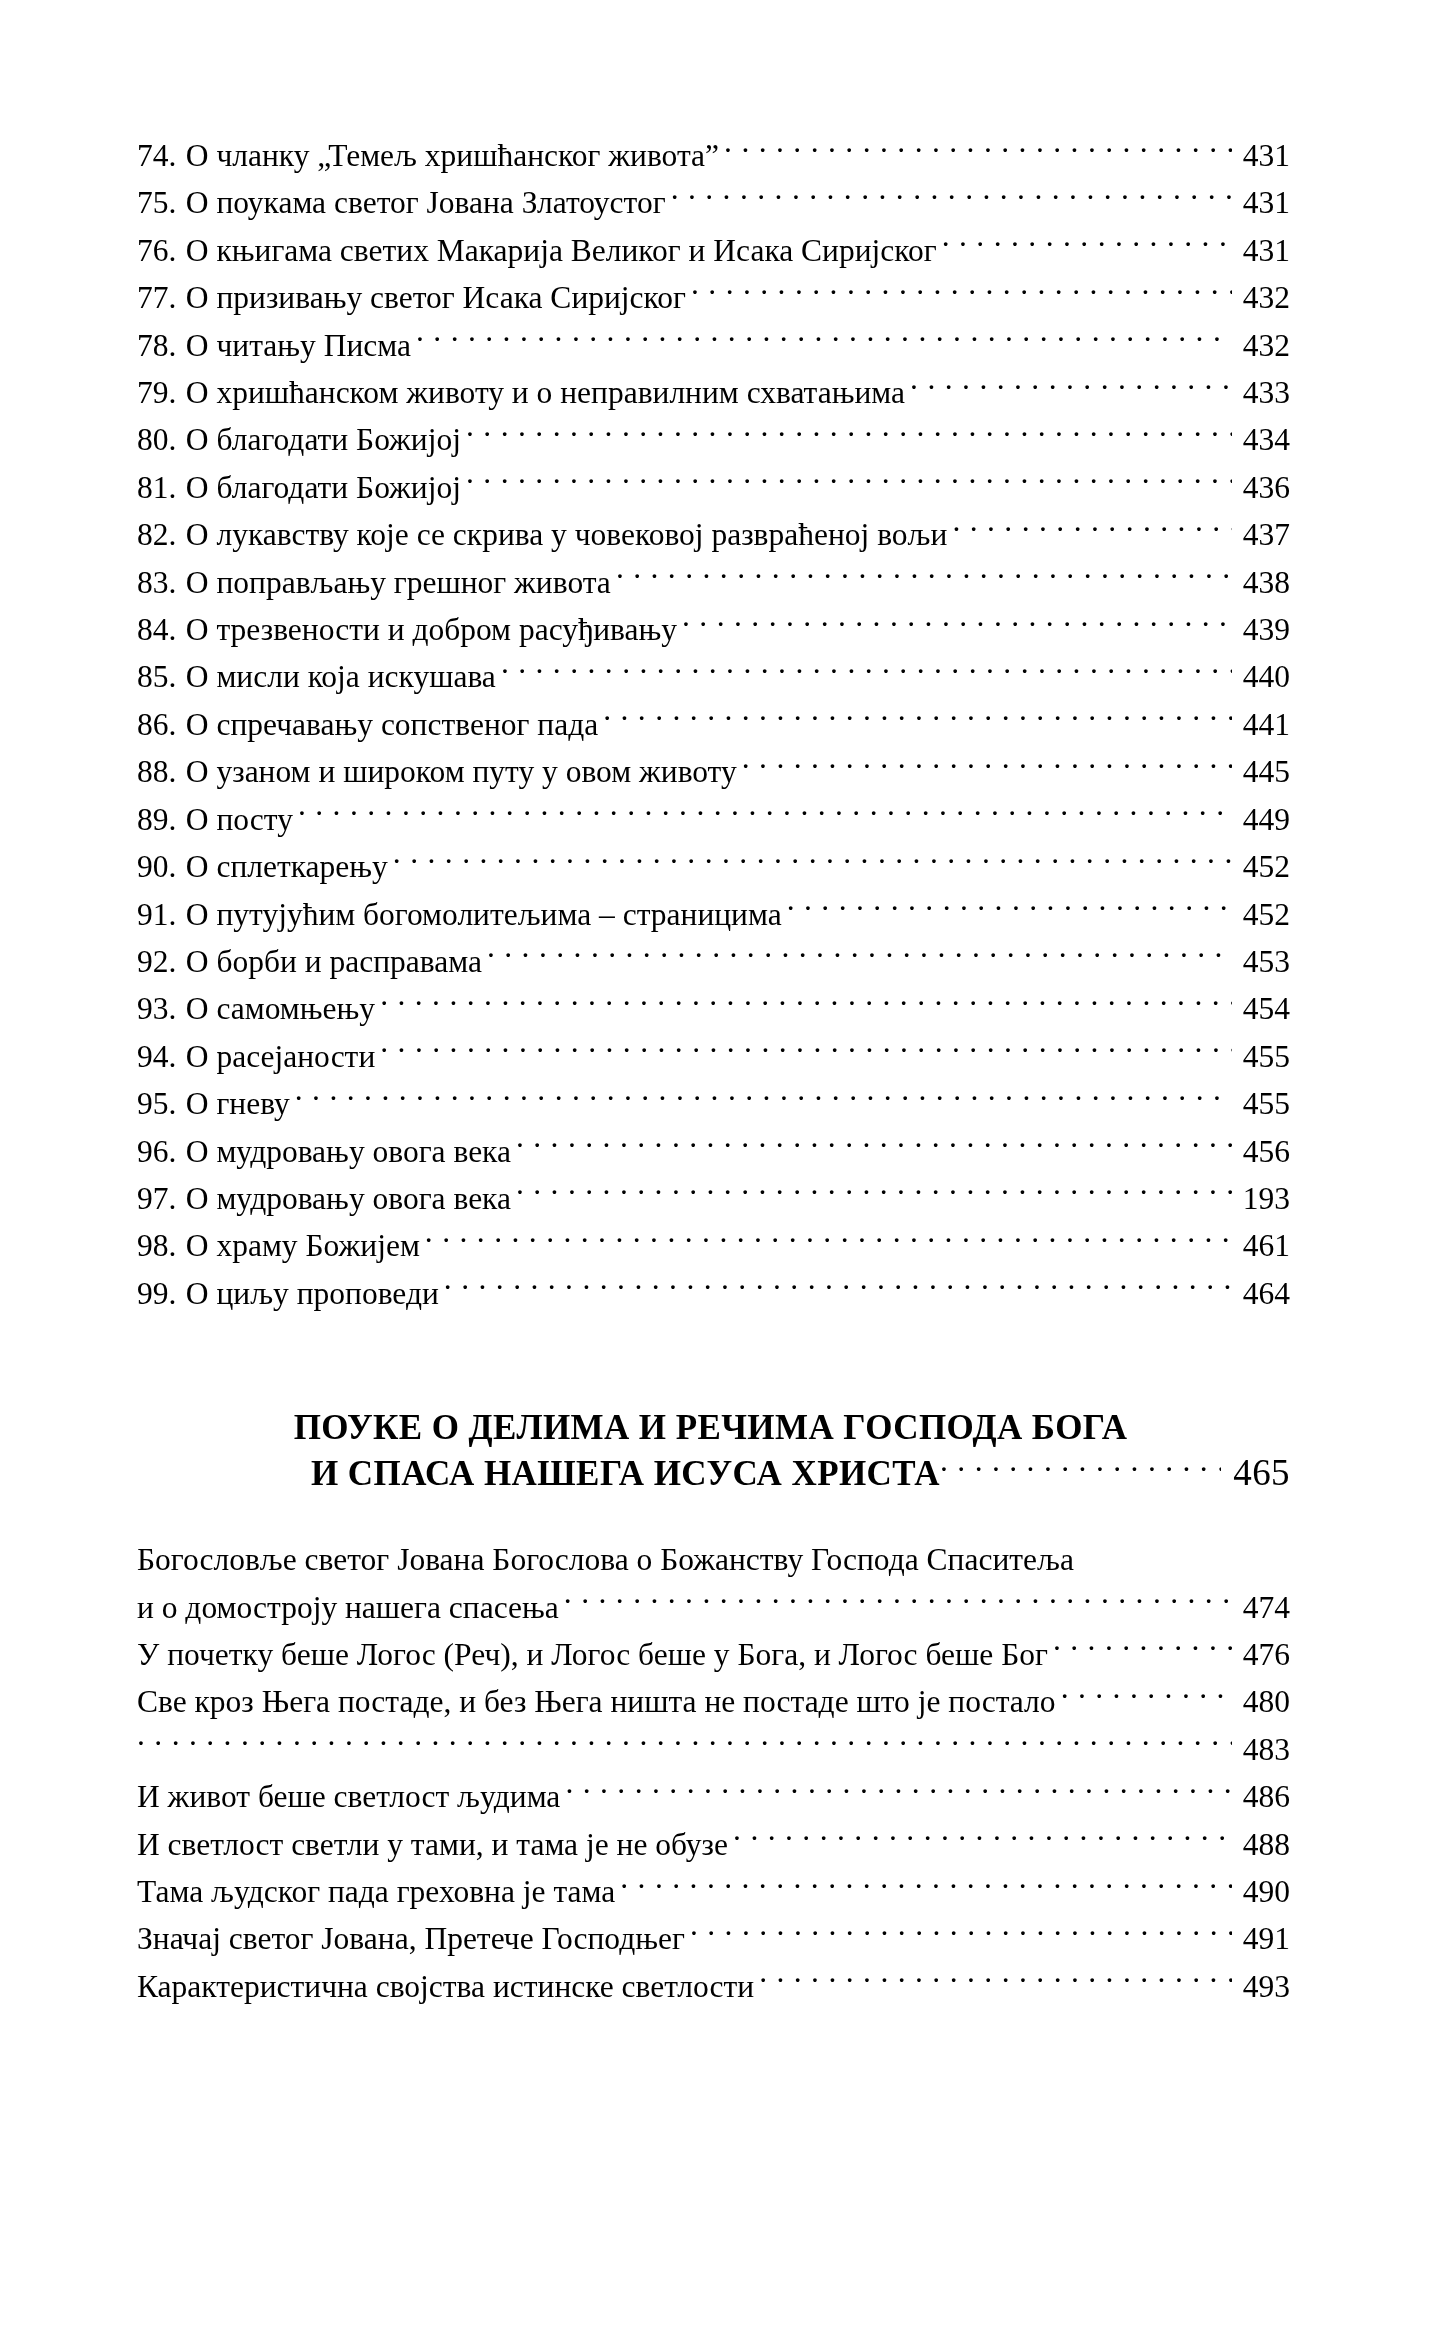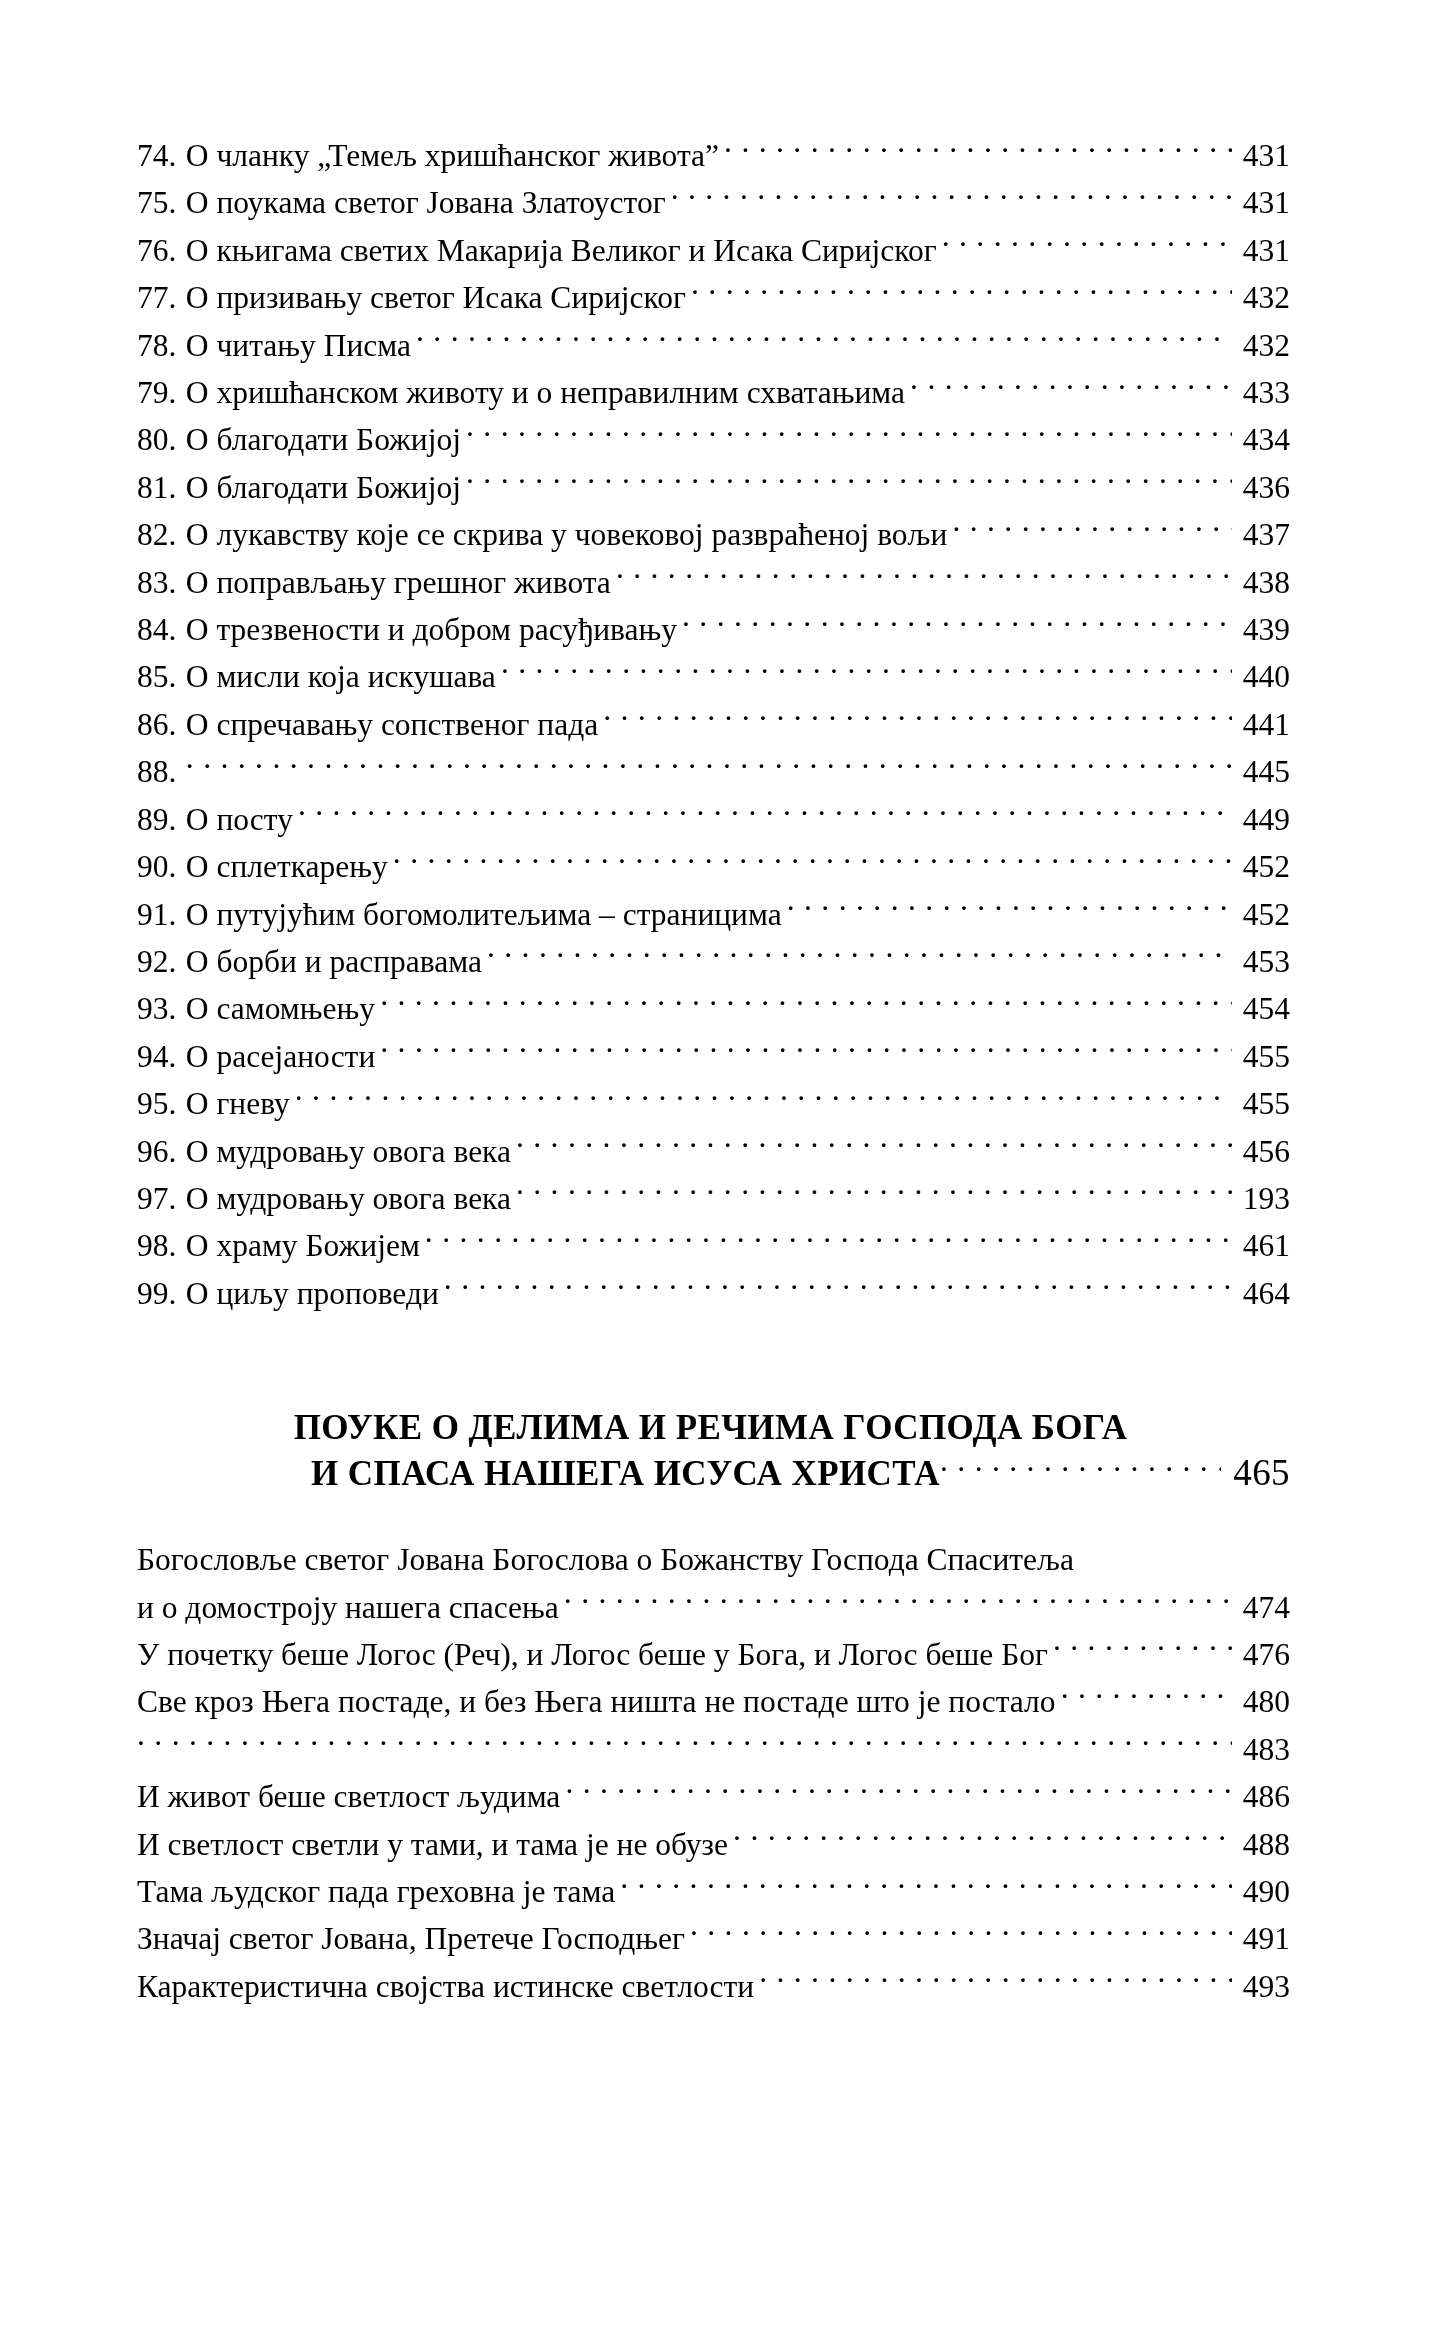--- a/index.html
+++ b/index.html
@@ -213,20 +213,21 @@
         <span class="page-no">440</span>
       </li>
       <li class="toc-row">
         <span class="num">86.</span>
         <span class="title">О спречавању сопственог пада</span>
         <span class="leader"></span>
         <span class="page-no">441</span>
       </li>
       <li class="toc-row">
         <span class="num">88.</span>
+        <span class="title">О узаном и широком путу у овом животу</span>
         <span class="leader"></span>
         <span class="page-no">445</span>
       </li>
       <li class="toc-row">
         <span class="num">89.</span>
         <span class="title">О посту</span>
         <span class="leader"></span>
         <span class="page-no">449</span>
       </li>
       <li class="toc-row">

